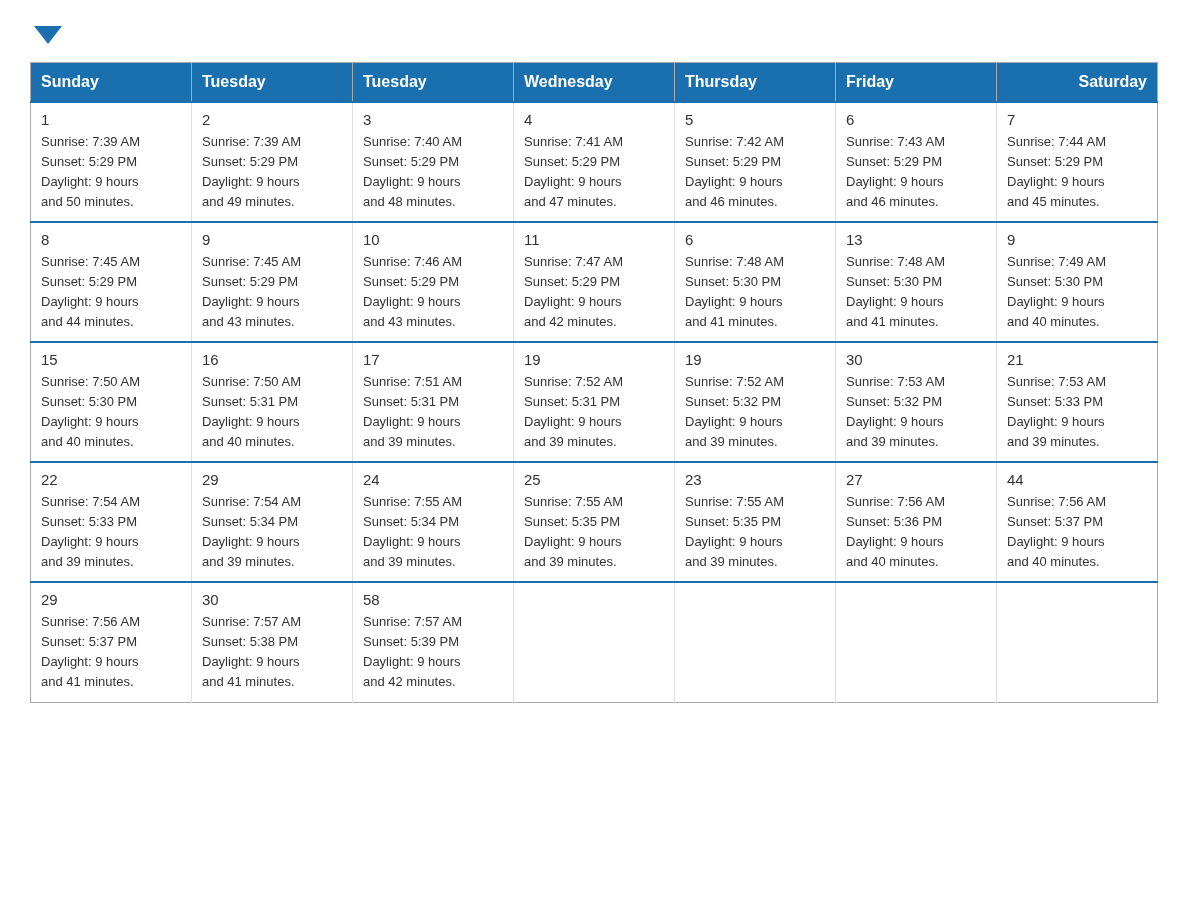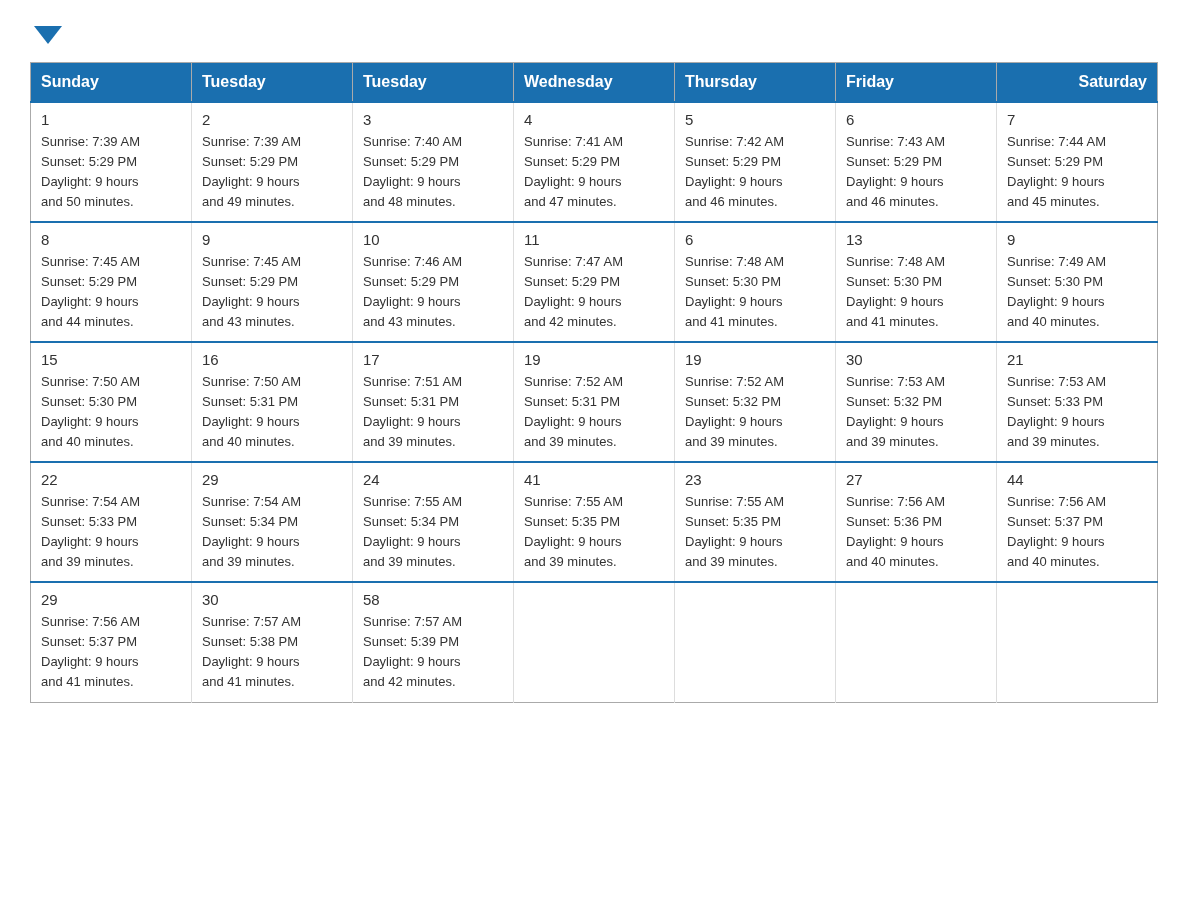--- a/index.html
+++ b/index.html
@@ -357,21 +357,21 @@
         <td>
           <span class="day-num">24</span>
         <div class="day-info">
           Sunrise: 7:55 AM<br>
           Sunset: 5:34 PM<br>
           Daylight: 9 hours<br>
           and 39 minutes.
         </div>
         </td>
         <td>
-          <span class="day-num">41</span>
+          <span class="day-num">25</span>
         <div class="day-info">
           Sunrise: 7:55 AM<br>
           Sunset: 5:35 PM<br>
           Daylight: 9 hours<br>
           and 39 minutes.
         </div>
         </td>
         <td>
           <span class="day-num">23</span>
         <div class="day-info">

